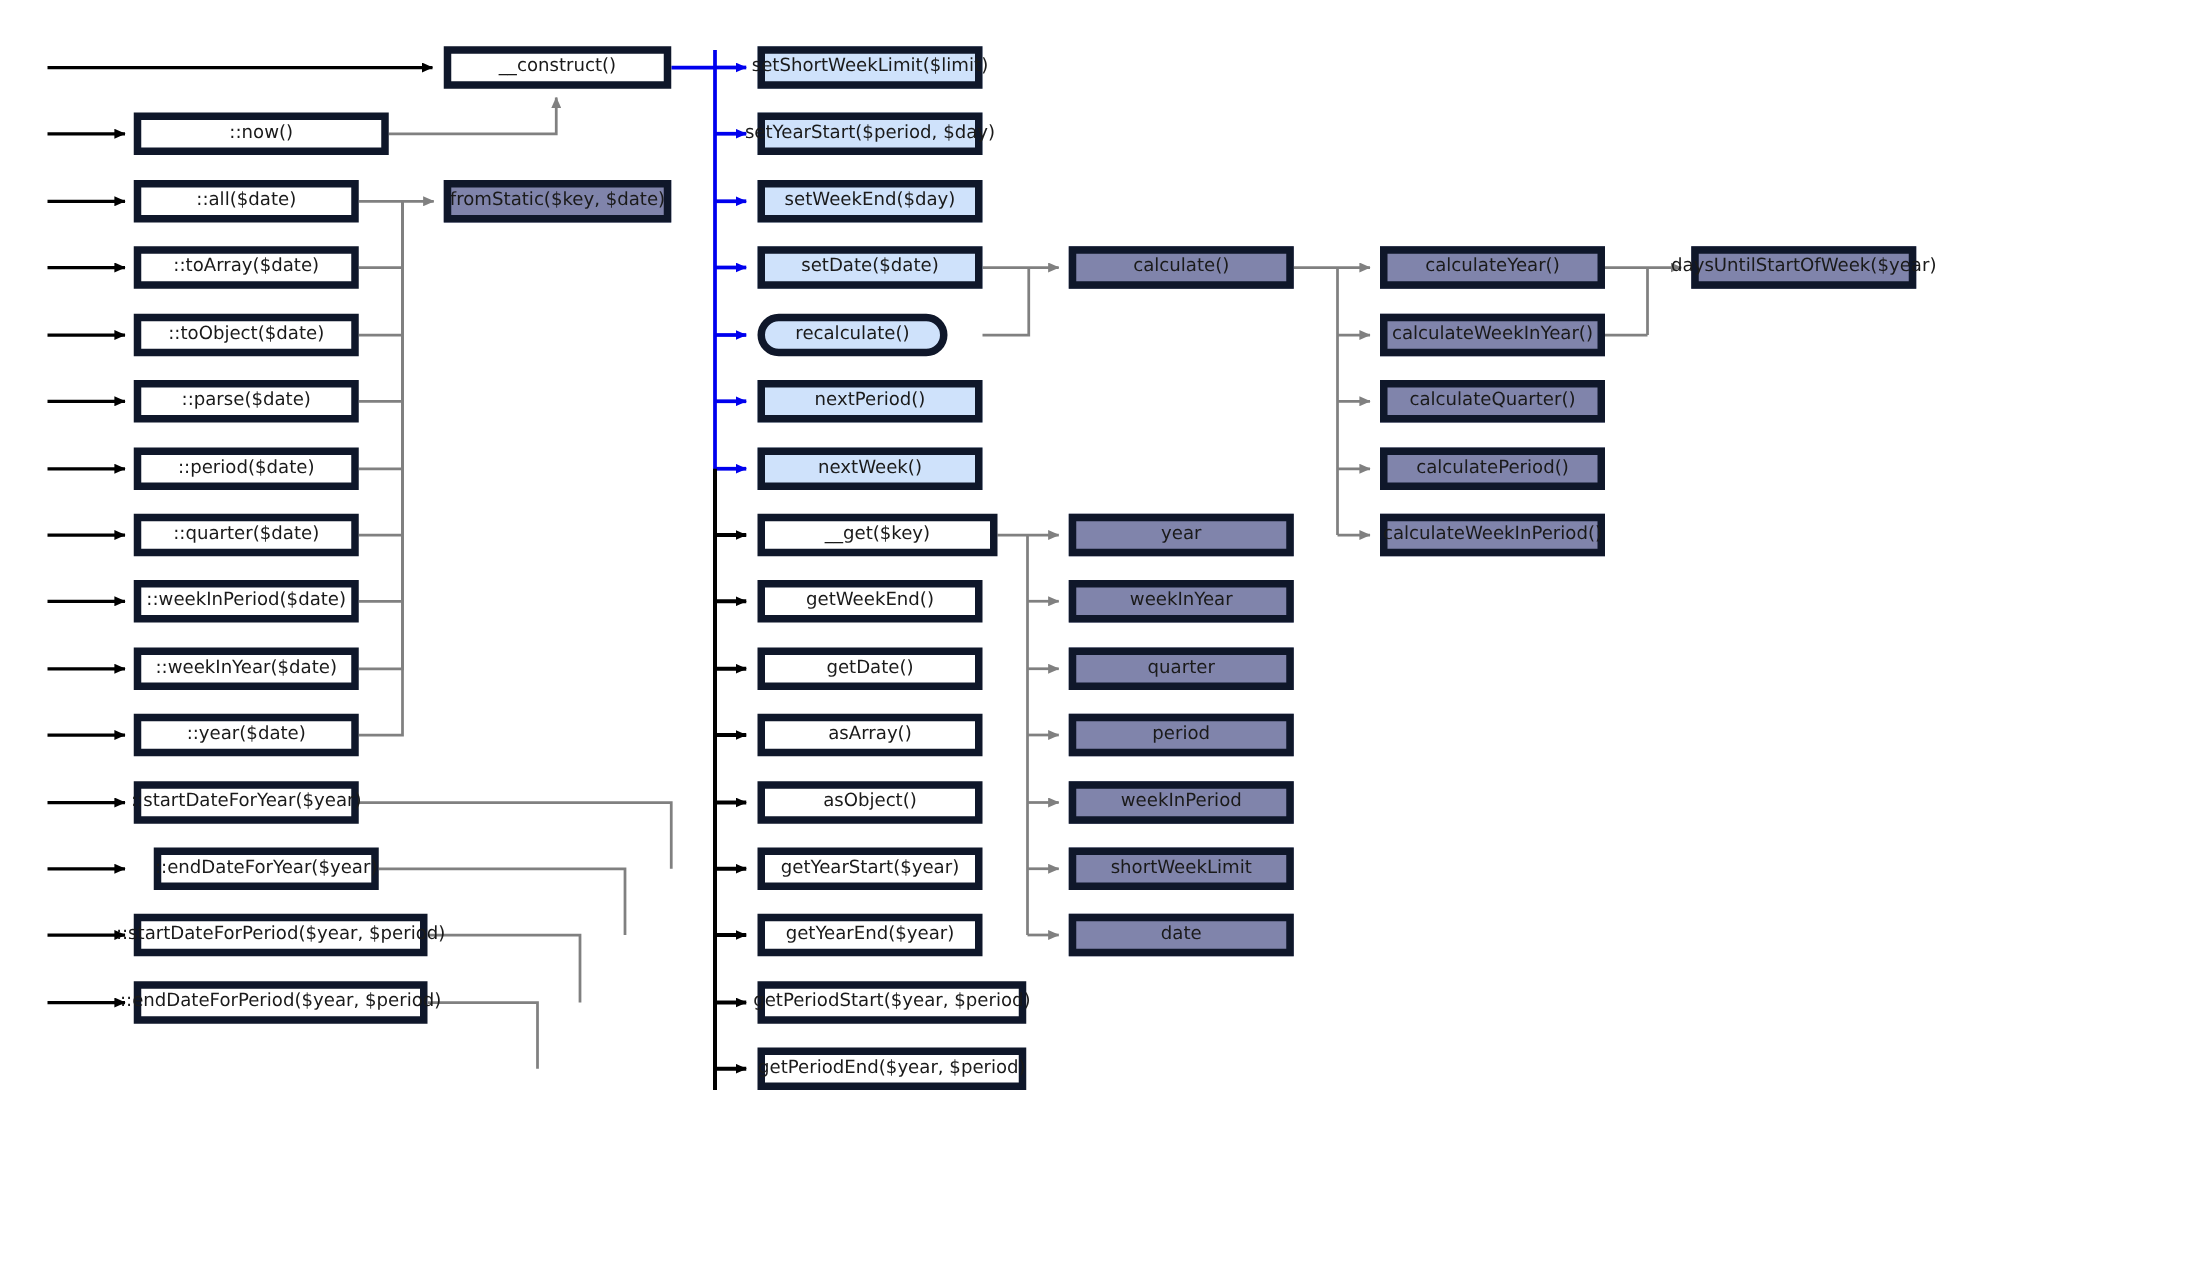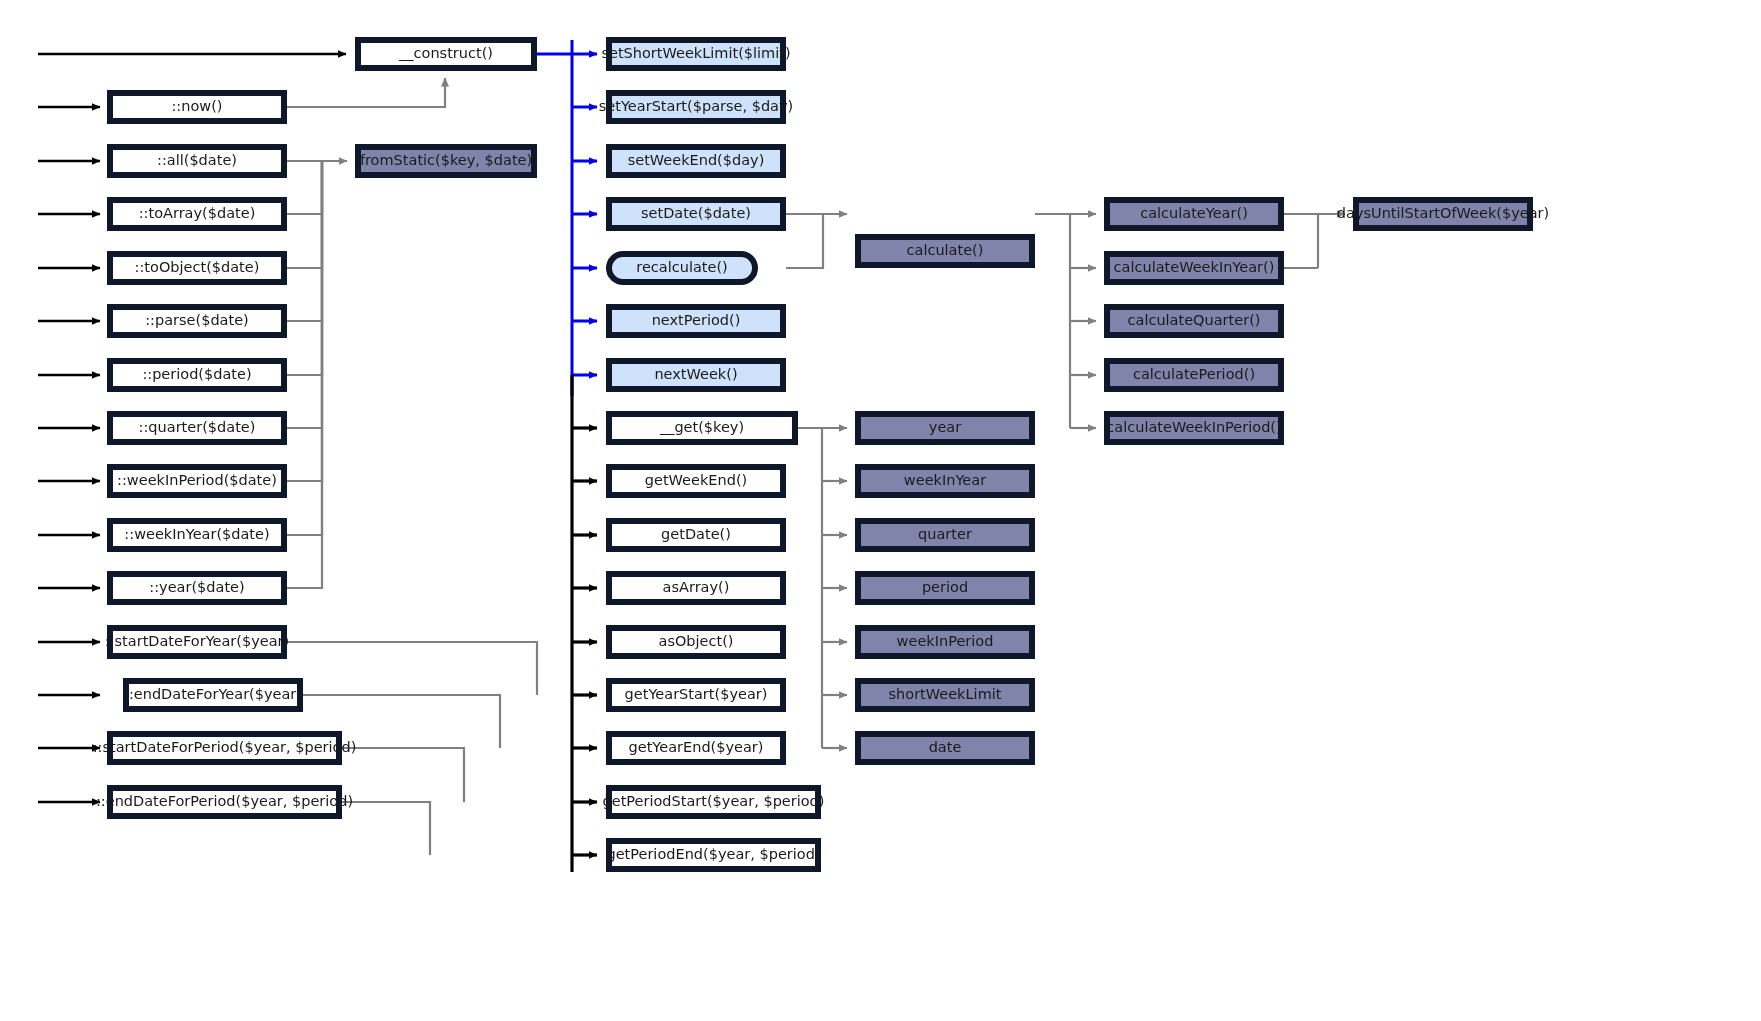--- a/index.html
+++ b/index.html
@@ -129,21 +129,21 @@
       <path d="M1070,428 L1096,428" marker-end="url(#ahGrey)"></path>
     </g>
 
     <g stroke="#808080" stroke-width="2.2" fill="none">
       <path d="M1284,214 L1345,214" marker-end="url(#ahGrey)"></path>
       <path d="M1318,214 L1318,268"></path>
       <path d="M1284,268 L1318,268"></path>
     </g>
   </svg>
 
-  <div class="node white" style="left:107px;top:90px;width:180px;height:34px;">
+  <div class="node white" style="left:107px;top:90px;width:204px;height:34px;">
     <span class="lbl">::now()</span>
   </div>
   <div class="node white" style="left:107px;top:144px;width:180px;height:34px;">
     <span class="lbl">::all($date)</span>
   </div>
   <div class="node white" style="left:107px;top:197px;width:180px;height:34px;">
     <span class="lbl">::toArray($date)</span>
   </div>
   <div class="node white" style="left:107px;top:251px;width:180px;height:34px;">
     <span class="lbl">::toObject($date)</span>
@@ -183,21 +183,21 @@
     <span class="lbl">__construct()</span>
   </div>
   <div class="node slate" style="left:355px;top:144px;width:182px;height:34px;">
     <span class="lbl">fromStatic($key, $date)</span>
   </div>
 
   <div class="node blue" style="left:606px;top:37px;width:180px;height:34px;">
     <span class="lbl">setShortWeekLimit($limit)</span>
   </div>
   <div class="node blue" style="left:606px;top:90px;width:180px;height:34px;">
-    <span class="lbl">setYearStart($parse, $day)</span>
+    <span class="lbl">setYearStart($period, $day)</span>
   </div>
   <div class="node blue" style="left:606px;top:144px;width:180px;height:34px;">
     <span class="lbl">setWeekEnd($day)</span>
   </div>
   <div class="node blue" style="left:606px;top:197px;width:180px;height:34px;">
     <span class="lbl">setDate($date)</span>
   </div>
   <div class="node blue" style="left:606px;top:251px;width:152px;height:34px;border-radius:17px;">
     <span class="lbl">recalculate()</span>
   </div>
@@ -228,21 +228,21 @@
   <div class="node white" style="left:606px;top:731px;width:180px;height:34px;">
     <span class="lbl">getYearEnd($year)</span>
   </div>
   <div class="node white" style="left:606px;top:785px;width:215px;height:34px;">
     <span class="lbl">getPeriodStart($year, $period)</span>
   </div>
   <div class="node white" style="left:606px;top:838px;width:215px;height:34px;">
     <span class="lbl">getPeriodEnd($year, $period)</span>
   </div>
 
-  <div class="node slate" style="left:855px;top:197px;width:180px;height:34px;margin-top:37px;">
+  <div class="node slate" style="left:855px;top:197px;width:180px;height:34px;">
     <span class="lbl">calculate()</span>
   </div>
 
   <div class="node slate" style="left:855px;top:411px;width:180px;height:34px;">
     <span class="lbl">year</span>
   </div>
   <div class="node slate" style="left:855px;top:464px;width:180px;height:34px;">
     <span class="lbl">weekInYear</span>
   </div>
   <div class="node slate" style="left:855px;top:518px;width:180px;height:34px;">

